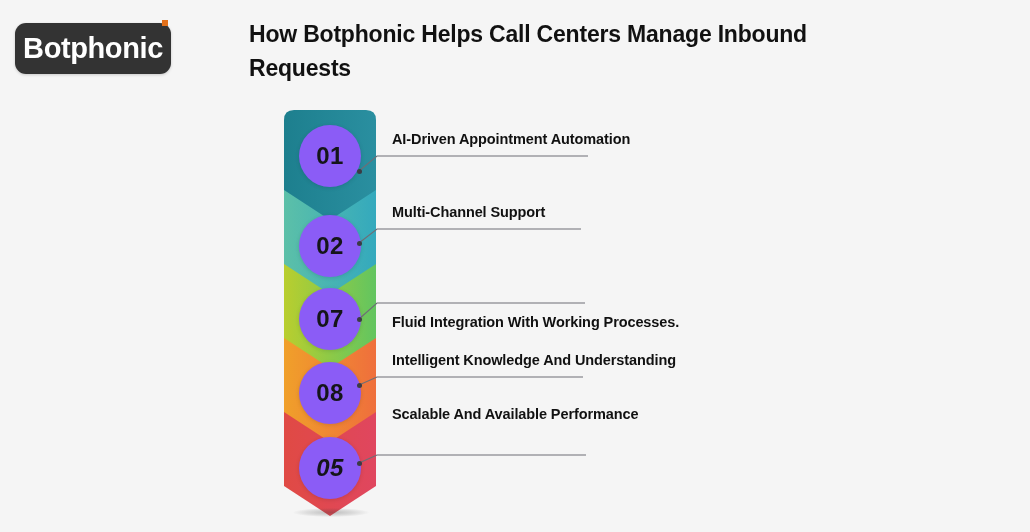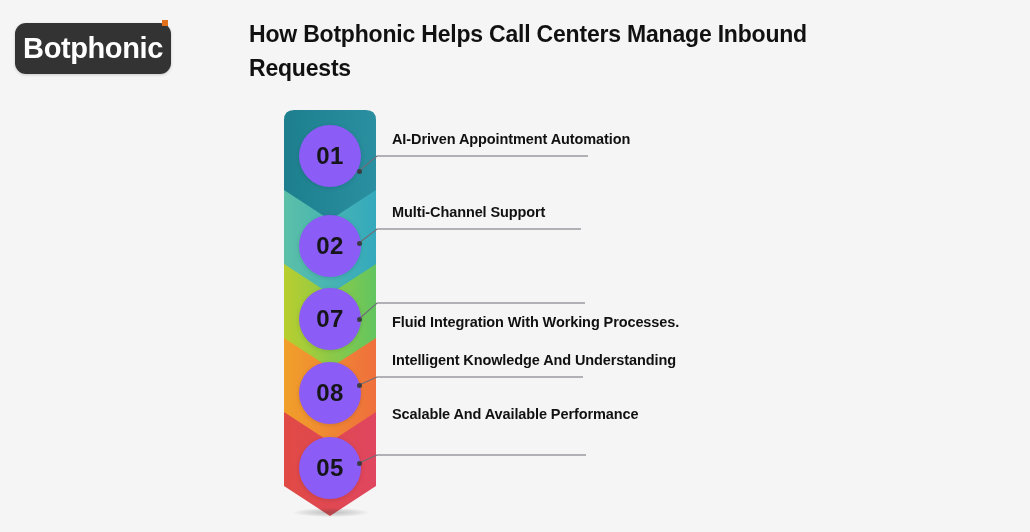--- a/index.html
+++ b/index.html
@@ -103,21 +103,21 @@
     font-size: 24px;
     font-weight: 700;
     letter-spacing: 0.5px;
     z-index: 20;
     box-shadow: 0 1px 4px rgba(0,0,0,0.12);
   }
   #circle-1 { top: 125px; }
   #circle-2 { top: 215px; }
   #circle-3 { top: 288px; }
   #circle-4 { top: 362px; }
-  #circle-5 { top: 437px; }
+  #circle-5 { top: 437px; font-style: italic; }
 
   
   .conn-dot {
     position: absolute;
     width: 5px;
     height: 5px;
     border-radius: 50%;
     background: #3b3b44;
     z-index: 21;
   }

